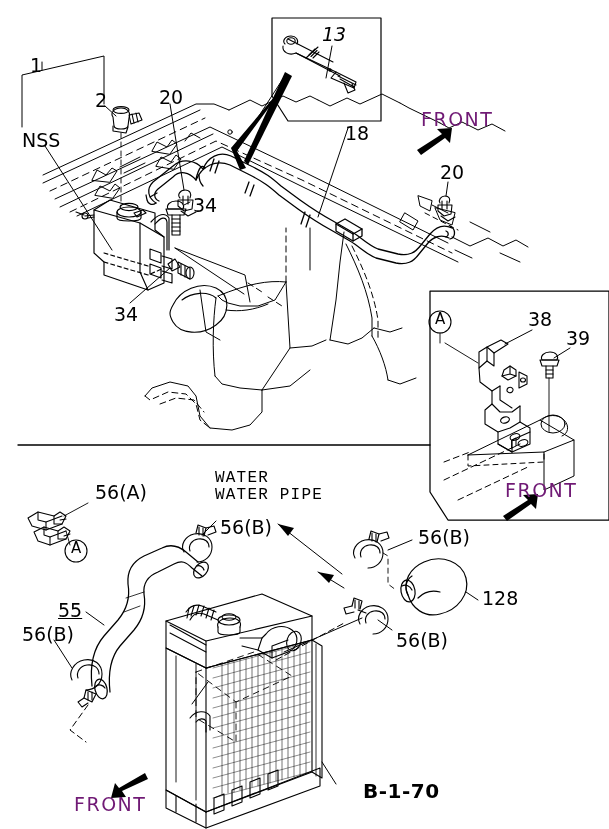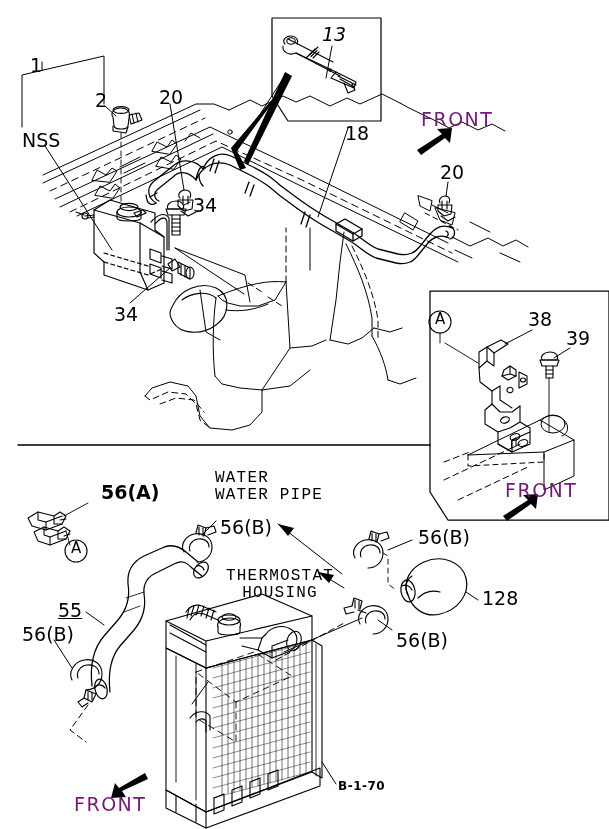--- a/index.html
+++ b/index.html
@@ -7,21 +7,21 @@
   body{width:609px;height:829px;font-family:"DejaVu Sans","Liberation Sans",sans-serif;}
   #sheet{position:relative;width:609px;height:829px;overflow:hidden;background:#fff;}
   #sheet svg{position:absolute;left:0;top:0;}
   .lbl{position:absolute;font-family:"DejaVu Sans","Liberation Sans",sans-serif;
        font-size:19px;color:#000;letter-spacing:0px;white-space:nowrap;line-height:1;}
   .cap{position:absolute;font-family:Liberation Mono, monospace;
        font-size:16px;letter-spacing:1.2px;color:#000;white-space:nowrap;line-height:1.08;}
   .front{position:absolute;font-family:"DejaVu Sans","Liberation Sans",sans-serif;
        font-size:19px;letter-spacing:1.5px;color:#701a75;white-space:nowrap;}
   .ref{position:absolute;font-family:"DejaVu Sans","Liberation Sans",sans-serif;
-       font-size:12px;font-weight:bold;letter-spacing:.5px;color:#000;white-space:nowrap;}
+       font-size:20px;font-weight:bold;letter-spacing:.5px;color:#000;white-space:nowrap;margin-left:25px;}
 </style>
 </head>
 <body>
 
 <div id="sheet">
 
   <svg width="609" height="829" viewBox="0 0 609 829" fill="none" stroke="#000" stroke-width="1.1" stroke-linecap="round" stroke-linejoin="round">
 
     <g>
       <path d="M272,18 L381,18 L381,121 L288,121 L272,96 Z" stroke-width="1.2"></path>
@@ -458,37 +458,33 @@
   <div class="lbl" style="left:440px;top:163px;">20</div>
 
   <div class="front" style="left:421px;top:108px;">FRONT</div>
 
   <div class="lbl" style="left:435px;top:312px;font-size:15px;">A</div>
 
   <div class="lbl" style="left:528px;top:310px;">38</div>
   <div class="lbl" style="left:566px;top:329px;">39</div>
   <div class="front" style="left:505px;top:479px;">FRONT</div>
 
-  <div class="lbl" style="left:101px;top:483px;font-weight:bold;">56(A)</div>
+  <div class="lbl" style="left:95px;top:483px;">56(A)</div>
   <div class="lbl" style="left:220px;top:518px;">56(B)</div>
   <div class="lbl" style="left:418px;top:528px;">56(B)</div>
   <div class="lbl" style="left:58px;top:601px;text-decoration:underline;">55</div>
   <div class="lbl" style="left:22px;top:625px;">56(B)</div>
   <div class="lbl" style="left:396px;top:631px;">56(B)</div>
   <div class="lbl" style="left:482px;top:589px;">128</div>
 
   <div class="lbl" style="left:71px;top:541px;font-size:15px;">A</div>
 
   <div style="position:absolute;left:215px;top:470px;">
     <div class="cap" style="position:static;">WATER</div>
     <div class="cap" style="position:static;">WATER PIPE</div>
   </div>
 
-  <div style="position:absolute;left:226px;top:568px;">
-    <div class="cap" style="position:static;">THERMOSTAT</div>
-    <div class="cap" style="position:static;text-align:center;">HOUSING</div>
-  </div>
 
   <div class="front" style="left:74px;top:793px;">FRONT</div>
 
   <div class="ref" style="left:338px;top:779px;">B-1-70</div>
 
 </div>
 
 </body></html>

